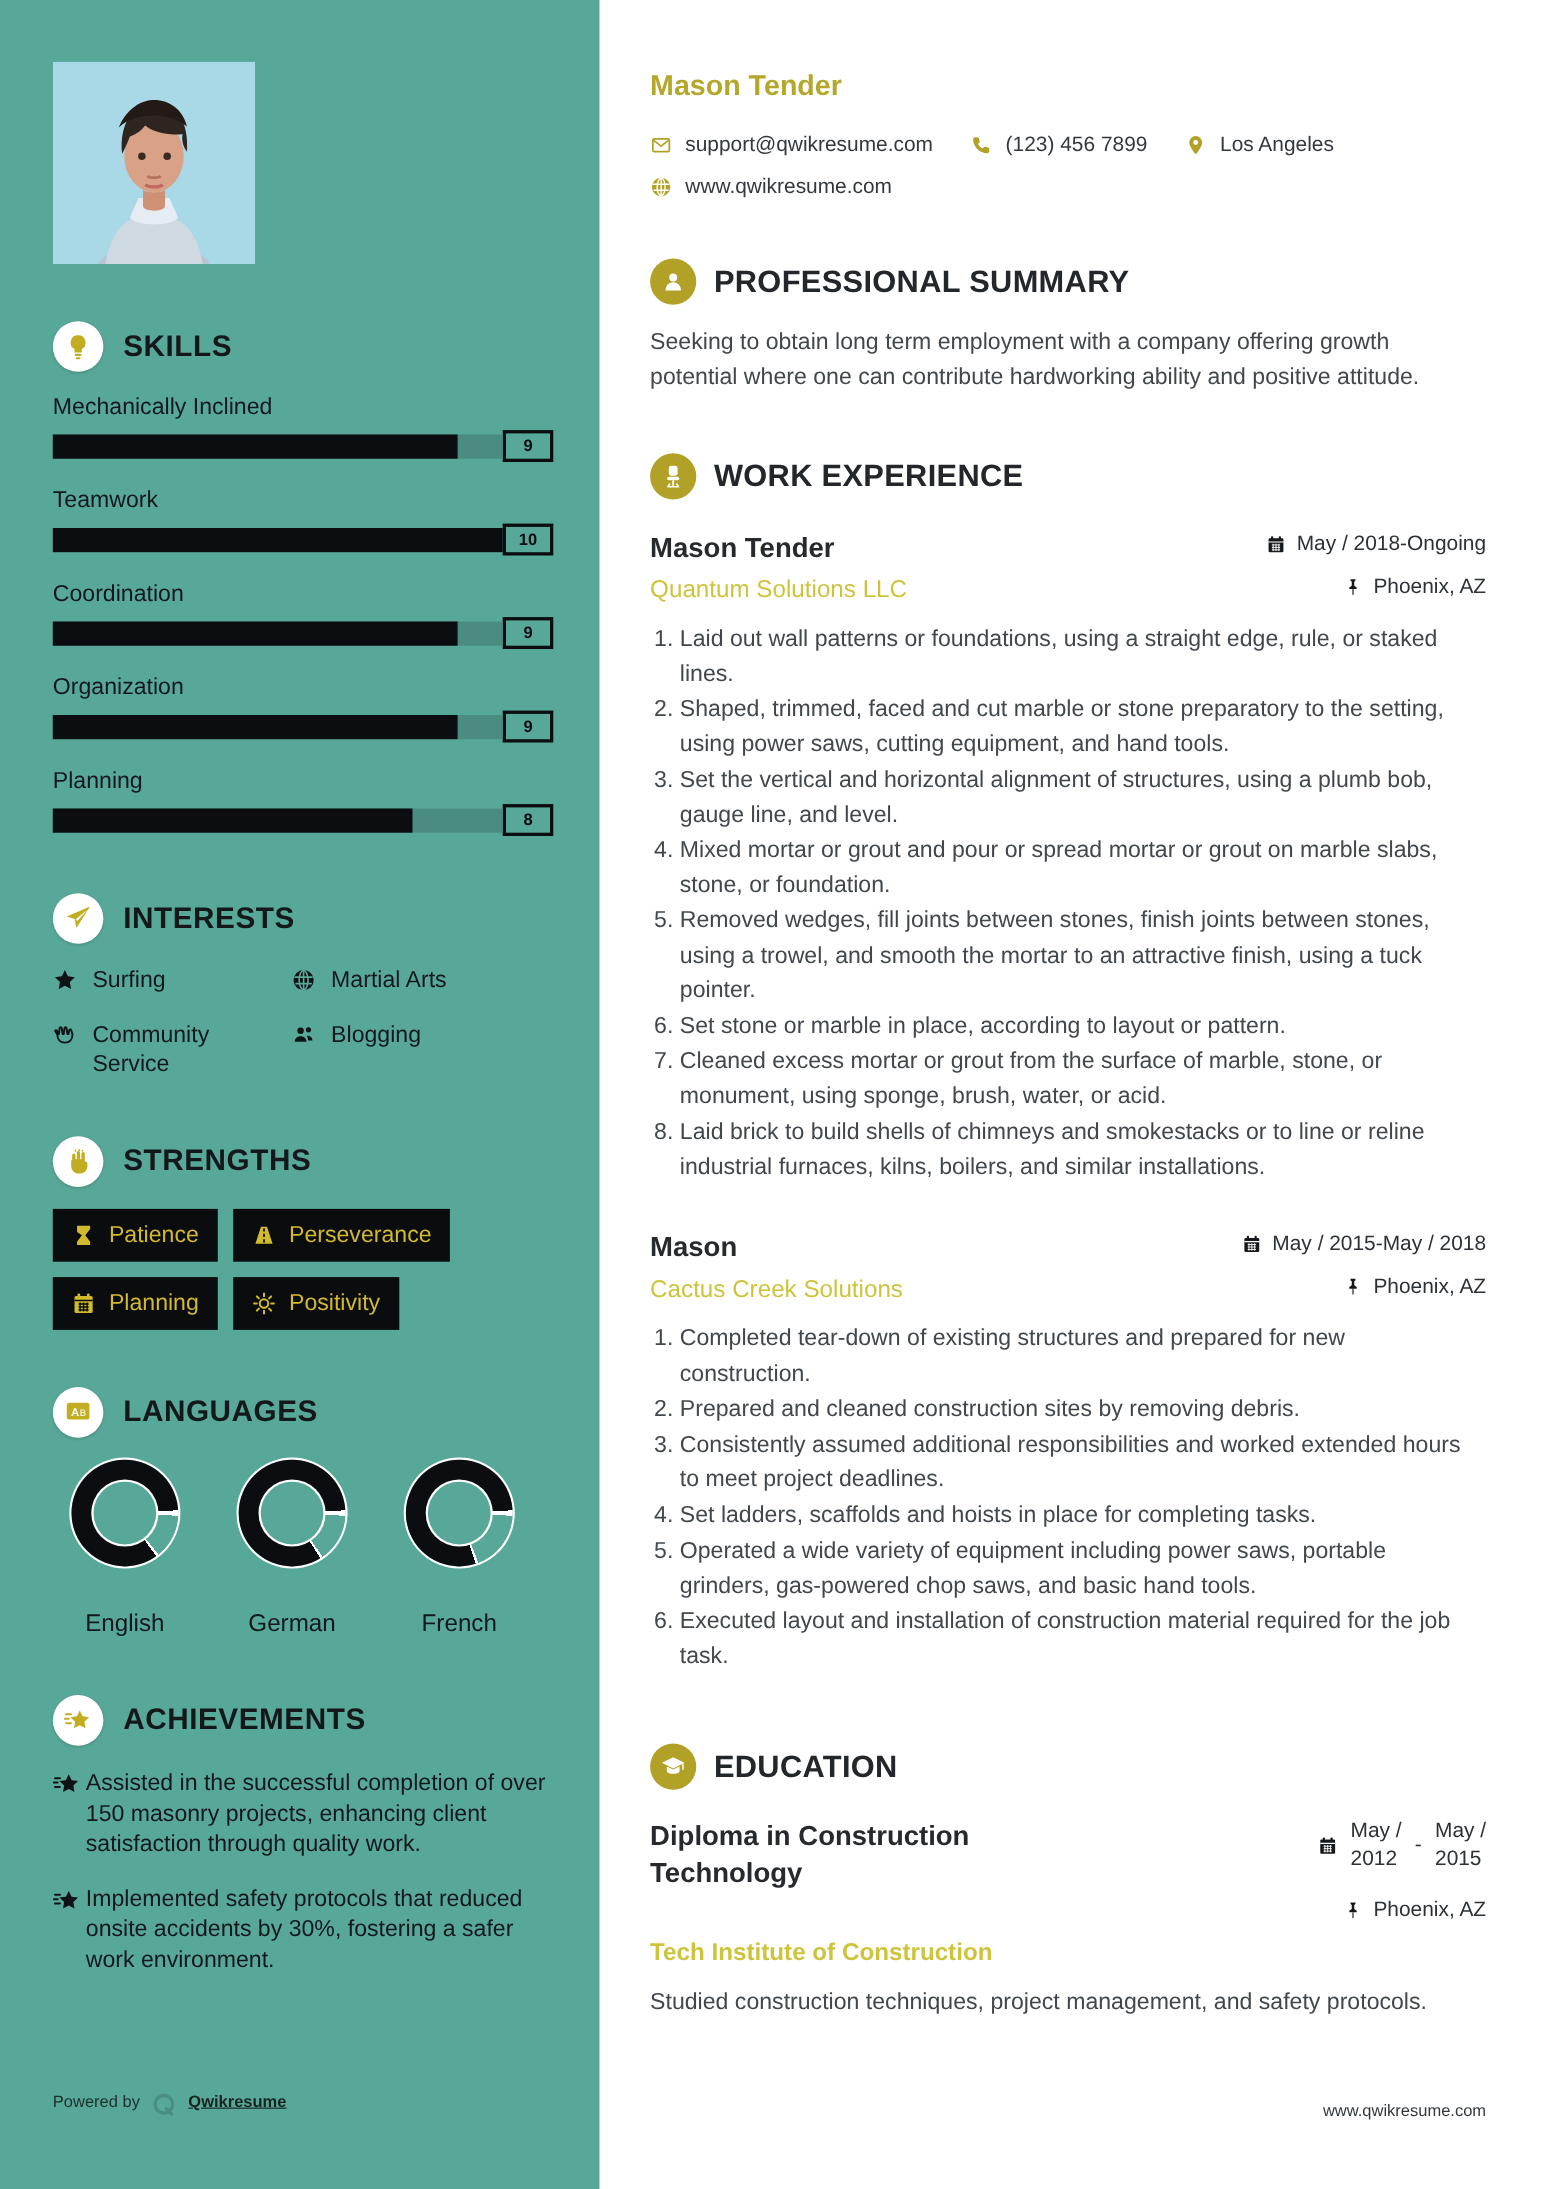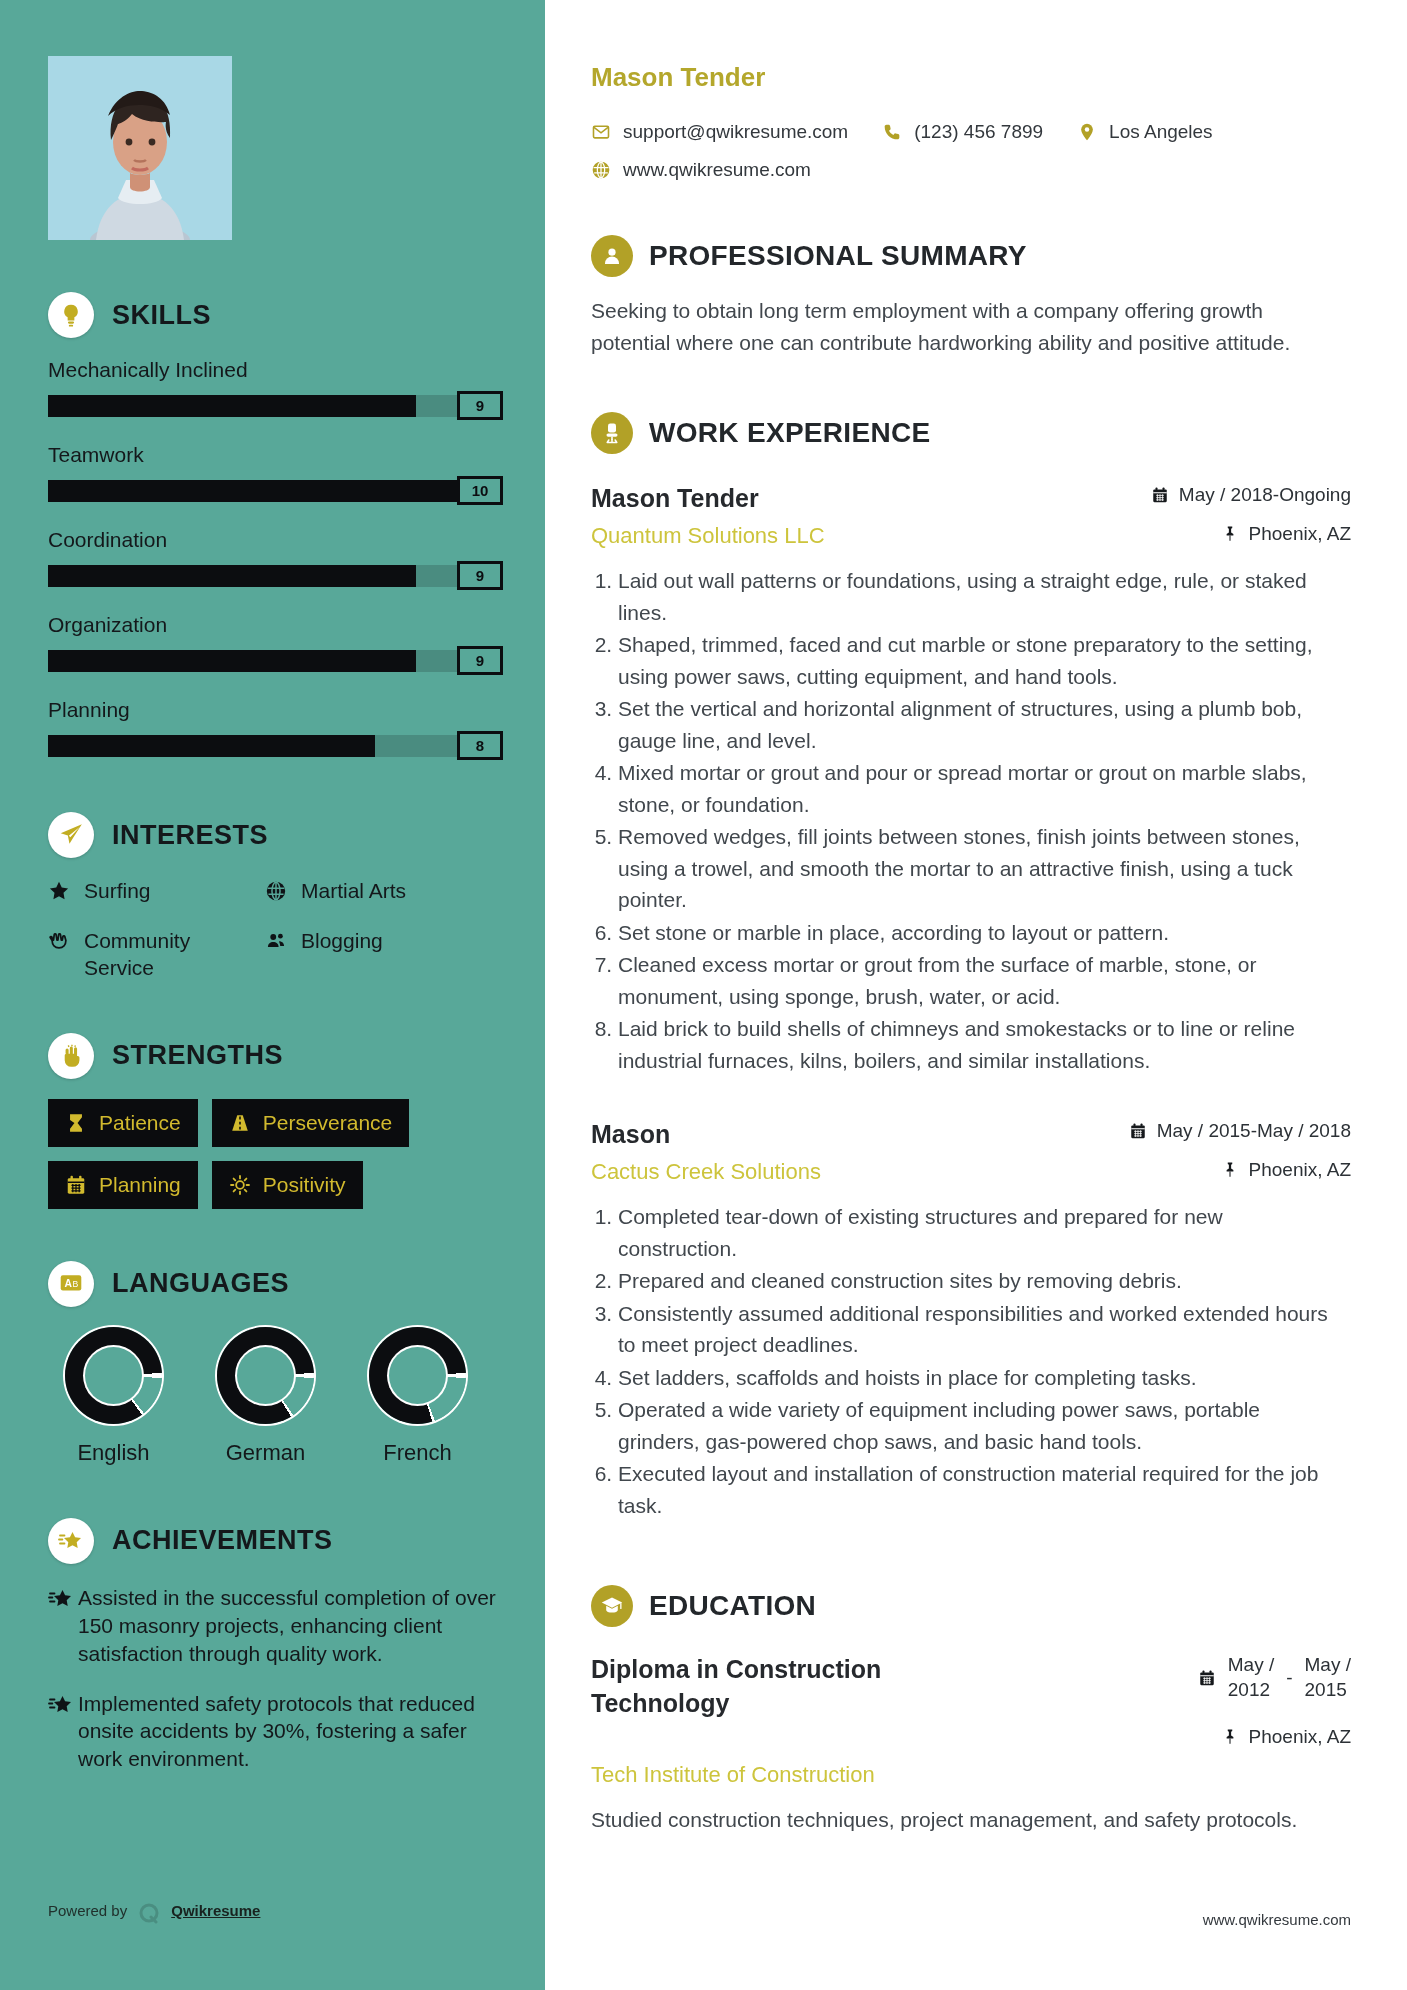--- a/index.html
+++ b/index.html
@@ -30,21 +30,21 @@
   .interest-item svg { width:22px; height:22px; min-width:22px; margin-top:2px; }
 
   .chips { display:flex; flex-wrap:wrap; gap:14px; max-width:440px; }
   .chip { display:flex; align-items:center; gap:12px; background:#0b0c0e; color:#d2ba2e; font-size:21px; padding:12px 17px; }
   .chip svg { width:22px; height:22px; }
 
   .donut-row { display:flex; gap:21px; }
   .donut-col { display:flex; flex-direction:column; align-items:center; width:131px; }
   .donut { position:relative; width:97px; height:97px; border-radius:50%; }
   .donut::after { content:""; position:absolute; inset:20px; border-radius:50%; background:#58a899; box-shadow:0 0 0 2px #ffffff; }
-  .donut-label { margin-top:16px; font-size:22px; color:#14181b; }
+  .donut-label { margin-top:39px; font-size:22px; color:#14181b; }
 
   .ach-item { display:flex; gap:4px; margin-bottom:22px; }
   .ach-item svg { width:26px; height:26px; min-width:26px; margin-top:2px; }
   .ach-text { font-size:21px; line-height:1.33; color:#14181b; }
 
   .side-footer { position:absolute; left:48px; bottom:64px; display:flex; align-items:flex-start; gap:10px; font-size:15px; color:#20302c; }
   .side-footer svg { width:24px; height:24px; opacity:.55; }
   .side-footer a { color:#18221f; font-weight:600; }
 
   
@@ -71,21 +71,21 @@
   .meta svg { width:18px; height:18px; }
   .entry ol { margin-top:16px; padding-left:27px; max-width:740px; }
   .entry ol li { font-size:21px; line-height:1.5; color:#41474d; margin-bottom:1px; }
 
   .edu-head { display:flex; justify-content:space-between; align-items:flex-start; margin-top:26px; }
   .edu-degree { font-size:25px; font-weight:700; color:#26292d; max-width:380px; line-height:1.35; }
   .edu-meta { text-align:right; }
   .edu-dates { display:flex; align-items:center; gap:12px; justify-content:flex-end; font-size:19px; color:#2c3136; }
   .edu-dates .stack { text-align:left; line-height:1.3; }
   .edu-loc { margin-top:24px; display:flex; justify-content:flex-end; }
-  .edu-company { font-size:22px; color:#cdc43c; margin-top:14px; }
+  .edu-company { font-size:22px; color:#cdc43c; margin-top:14px;font-weight:bold; }
 
   .main-footer { position:absolute; right:56px; bottom:62px; font-size:15px; color:#33383d; }
 </style>
 </head>
 <body>
 
 <div class="page">
 
   <aside class="sidebar">
 

